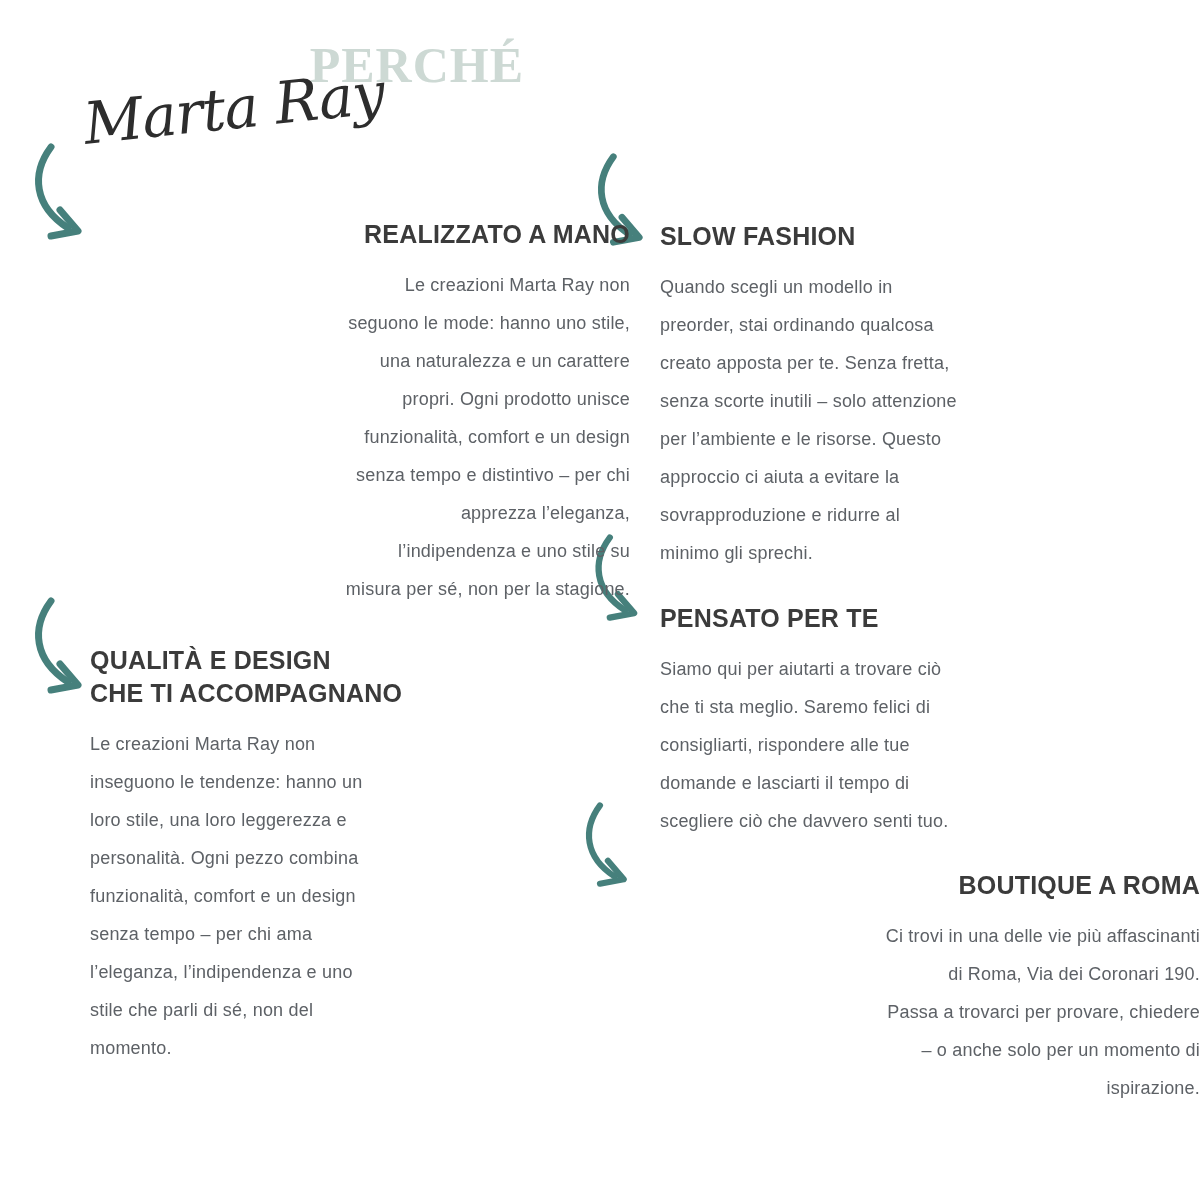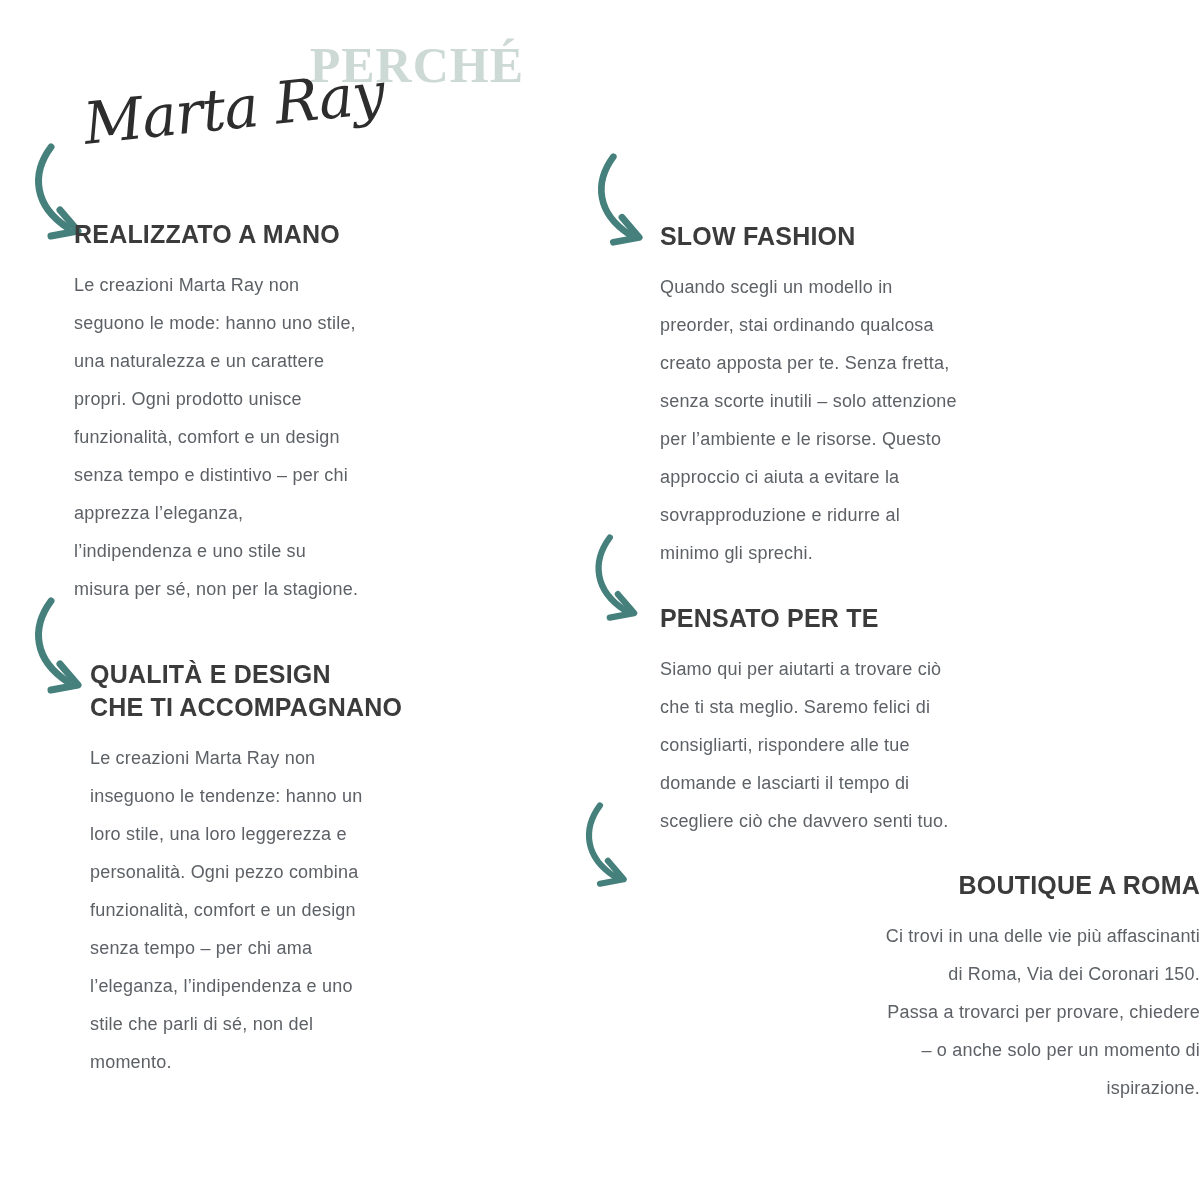--- a/index.html
+++ b/index.html
@@ -47,22 +47,22 @@
     white-space:pre-line;
     font-family:"Liberation Sans", sans-serif;
   }
   .block p{
     margin-top:15px;
     font-size:18px;font-weight:400;
     color:var(--body-color);
     line-height:38px;letter-spacing:.2px;
     white-space:pre-line;
   }
-  .sec-l1{left:74px;top:218px;width:540px;}
-  .sec-l2{left:90px;top:658px;width:540px;}
+  .sec-l1{left:90px;top:218px;width:540px;text-align:right;}
+  .sec-l2{left:90px;top:644px;width:540px;}
   .sec-r1{left:660px;top:220px;width:530px;}
   .sec-r2{left:660px;top:602px;width:530px;}
   .sec-r3{left:660px;top:869px;width:540px;text-align:right;}
   
   .arrow{position:absolute;color:var(--accent-teal);}
   .arrow svg{display:block;width:100%;height:100%;}
   .arrow-1{left:26px;top:142px;width:66px;height:100px;}
   .arrow-2{left:26px;top:596px;width:66px;height:100px;}
   .arrow-3{left:588px;top:152px;width:66px;height:96px;}
   .arrow-4{left:586px;top:533px;width:62px;height:90px;}
@@ -153,19 +153,19 @@
 senza scorte inutili – solo attenzione
 per l’ambiente e le risorse. Questo
 approccio ci aiuta a evitare la
 sovrapproduzione e ridurre al
 minimo gli sprechi.</p>
   </section>
 
   <section class="block sec-r3">
     <h2>BOUTIQUE A ROMA</h2>
     <p>Ci trovi in una delle vie più affascinanti
-di Roma, Via dei Coronari 150.
+di Roma, Via dei Coronari 190.
 Passa a trovarci per provare, chiedere
 – o anche solo per un momento di
 ispirazione.</p>
   </section>
 
 </div>
 
 </body></html>

